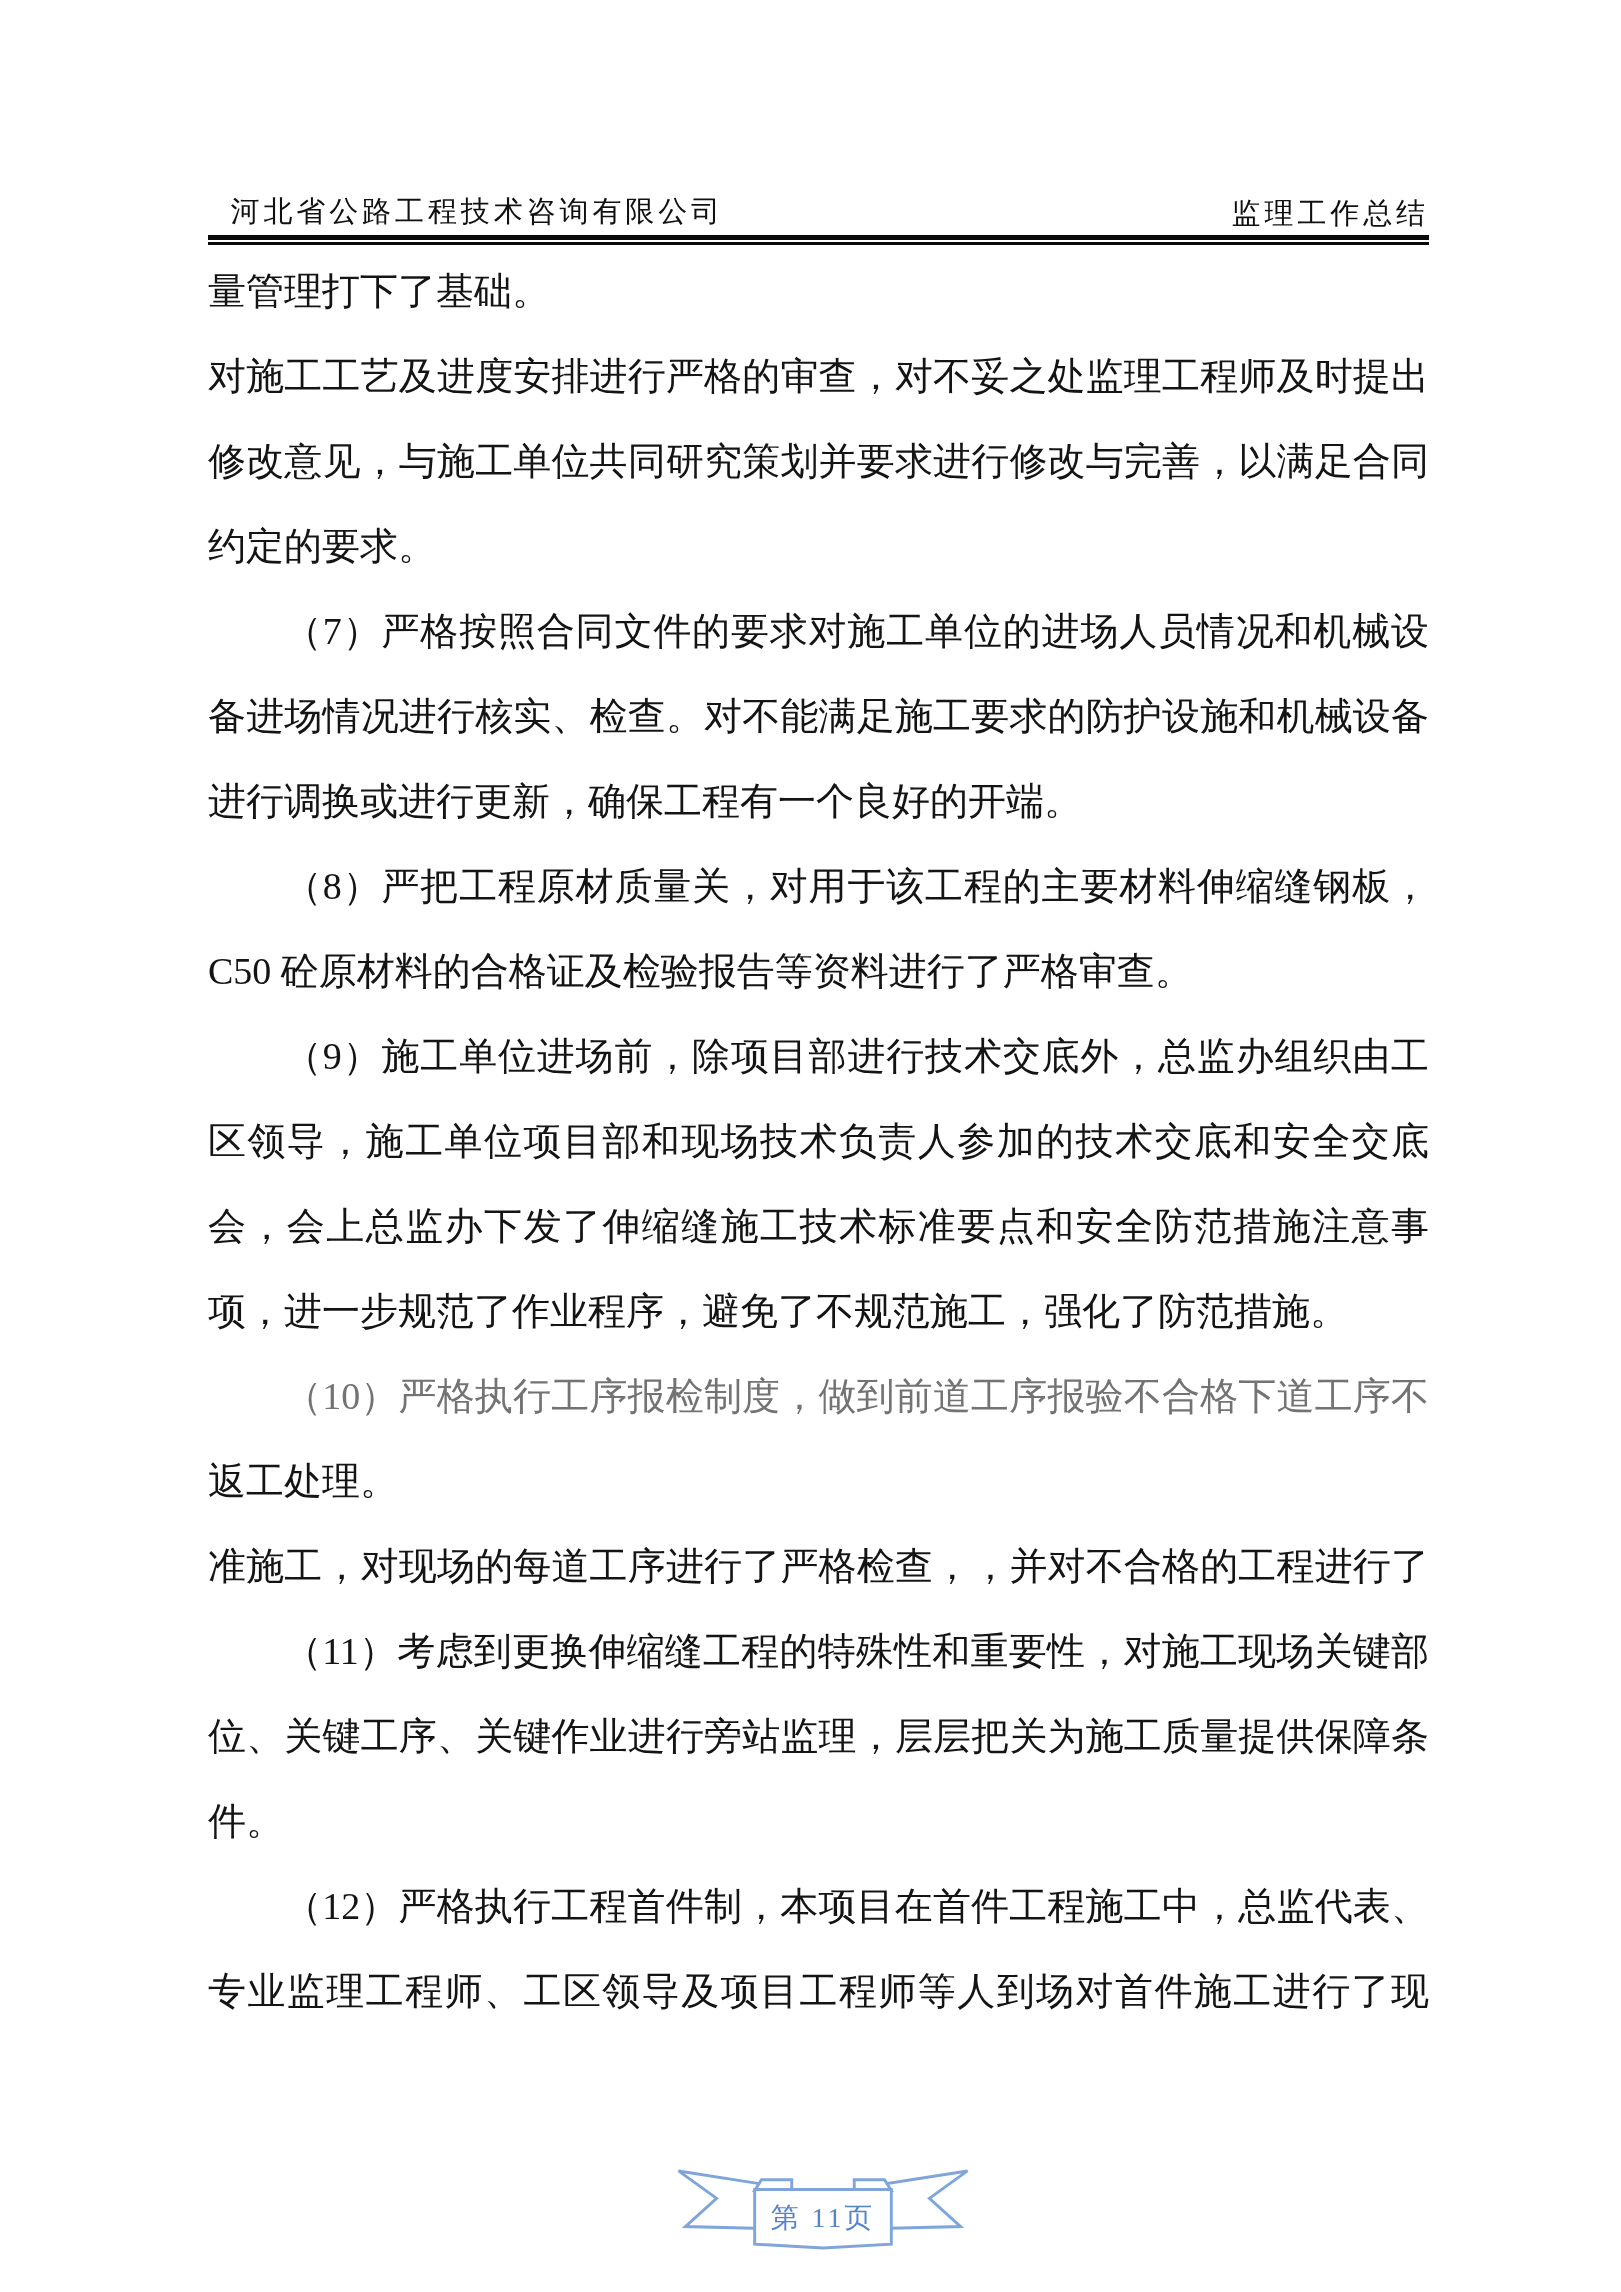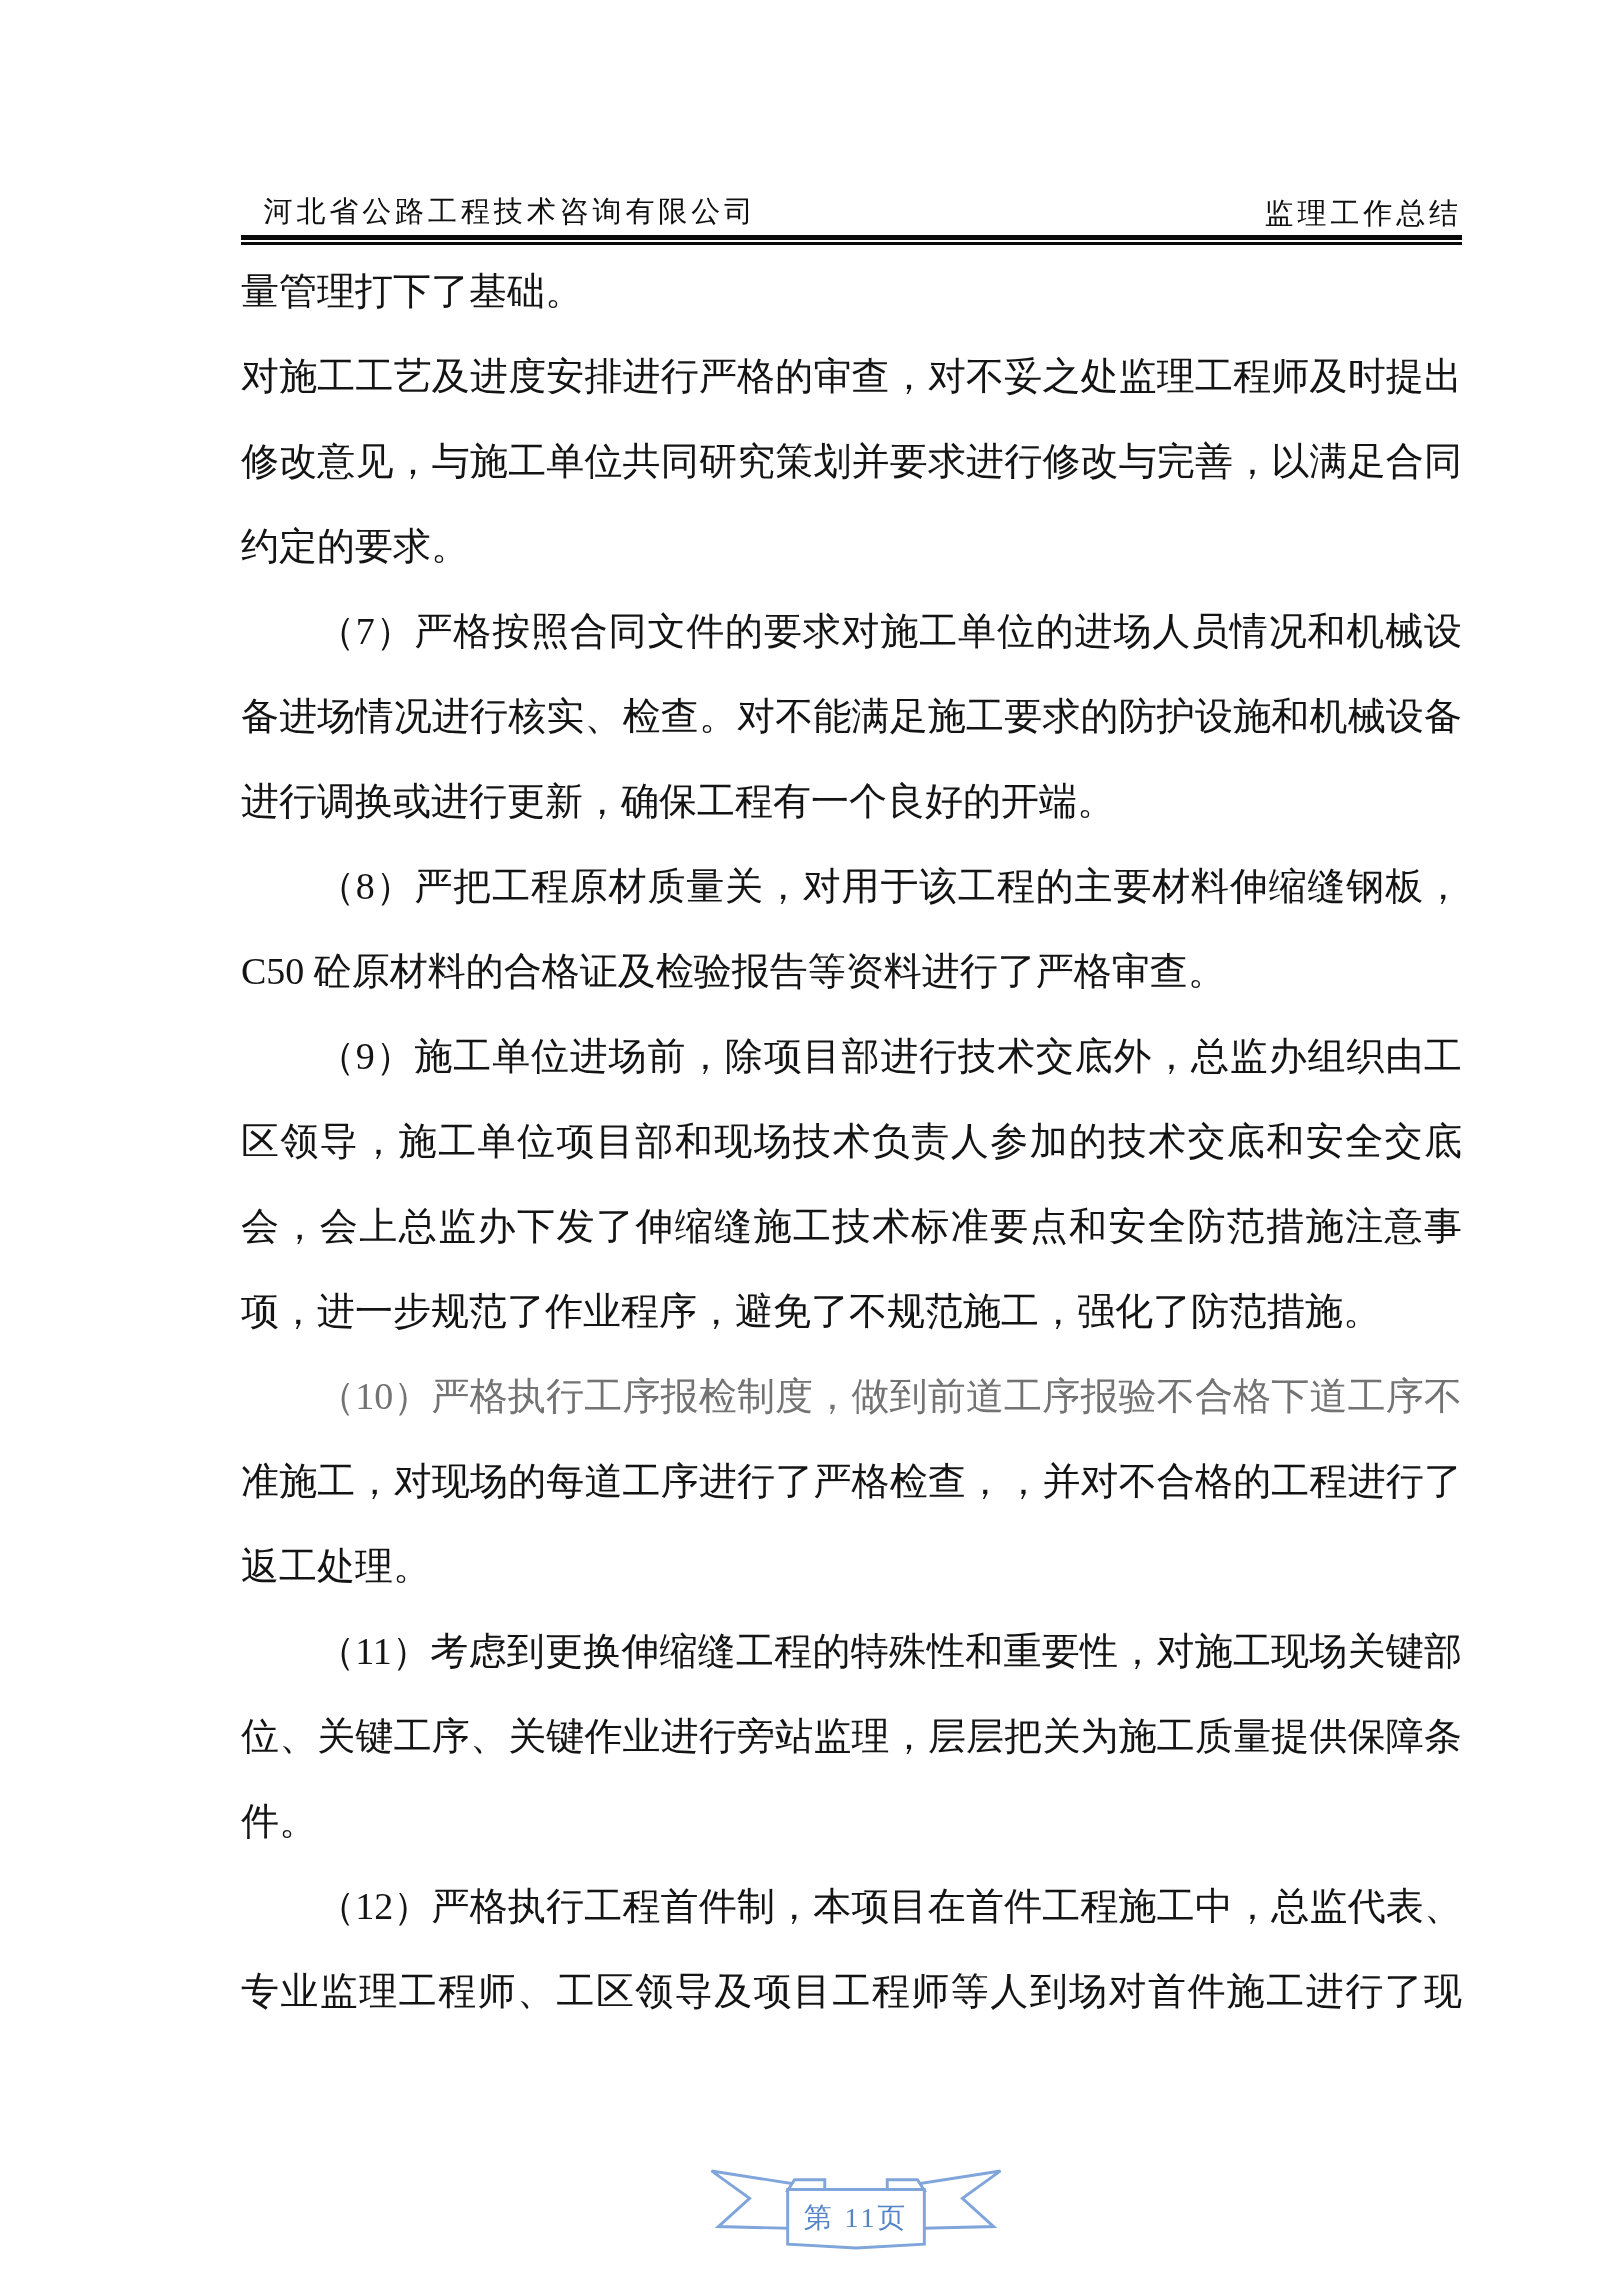--- a/index.html
+++ b/index.html
@@ -3,21 +3,21 @@
 <meta charset="utf-8">
 <style>
   * { margin:0; padding:0; box-sizing:border-box; }
   html,body { background:#ffffff; }
   body {
     width:1621px; height:2293px;
     position:relative;
     font-family:"Liberation Serif","DejaVu Serif",serif;
     overflow:hidden;
   }
-  .page { position:absolute; inset:0; background:#ffffff;margin-left:33px; }
+  .page { position:absolute; inset:0; background:#ffffff; }
 
   
   .hdr { position:absolute; left:208px; top:192px; width:1221px; height:39px; }
   .hdr .company {
     position:absolute; left:22.5px; top:0;
     font-size:29px; letter-spacing:3.9px; color:#101010; white-space:nowrap;
   }
   .hdr .doctitle {
     position:absolute; right:0; top:2px;
     font-size:29px; letter-spacing:3.9px; color:#101010; white-space:nowrap;
@@ -74,22 +74,22 @@
       <div class="line fill indent" style="color: rgb(20, 20, 20);">（7）严格按照合同文件的要求对施工单位的进场人员情况和机械设</div>
       <div class="line fill" style="color: rgb(20, 20, 20);">备进场情况进行核实、检查。对不能满足施工要求的防护设施和机械设备</div>
       <div class="line endline" style="color: rgb(20, 20, 20);">进行调换或进行更新，确保工程有一个良好的开端。</div>
       <div class="line fill indent" style="color: rgb(20, 20, 20);">（8）严把工程原材质量关，对用于该工程的主要材料伸缩缝钢板，</div>
       <div class="line endline" style="color: rgb(20, 20, 20);">C50 砼原材料的合格证及检验报告等资料进行了严格审查。</div>
       <div class="line fill indent" style="color: rgb(20, 20, 20);">（9）施工单位进场前，除项目部进行技术交底外，总监办组织由工</div>
       <div class="line fill" style="color: rgb(20, 20, 20);">区领导，施工单位项目部和现场技术负责人参加的技术交底和安全交底</div>
       <div class="line fill" style="color: rgb(20, 20, 20);">会，会上总监办下发了伸缩缝施工技术标准要点和安全防范措施注意事</div>
       <div class="line endline" style="color: rgb(20, 20, 20);">项，进一步规范了作业程序，避免了不规范施工，强化了防范措施。</div>
       <div class="line fill indent" style="color: #737373;">（10）严格执行工序报检制度，做到前道工序报验不合格下道工序不</div>
+      <div class="line endline" style="color: rgb(20, 20, 20);">返工处理。</div>
       <div class="line fill" style="color: rgb(20, 20, 20);">准施工，对现场的每道工序进行了严格检查，，并对不合格的工程进行了</div>
-      <div class="line endline" style="color: rgb(20, 20, 20);">返工处理。</div>
       <div class="line fill indent" style="color: rgb(20, 20, 20);">（11）考虑到更换伸缩缝工程的特殊性和重要性，对施工现场关键部</div>
       <div class="line fill" style="color: rgb(20, 20, 20);">位、关键工序、关键作业进行旁站监理，层层把关为施工质量提供保障条</div>
       <div class="line endline" style="color: rgb(20, 20, 20);">件。</div>
       <div class="line fill indent" style="color: rgb(20, 20, 20);">（12）严格执行工程首件制，本项目在首件工程施工中，总监代表、</div>
       <div class="line fill" style="color: rgb(20, 20, 20);">专业监理工程师、工区领导及项目工程师等人到场对首件施工进行了现</div>
     </div>
 
   <div class="ribbon-wrap">
     <svg width="294" height="82" viewBox="0 0 300 84" fill="#ffffff" stroke="#7fa5da" stroke-width="3" stroke-linejoin="miter">
 

